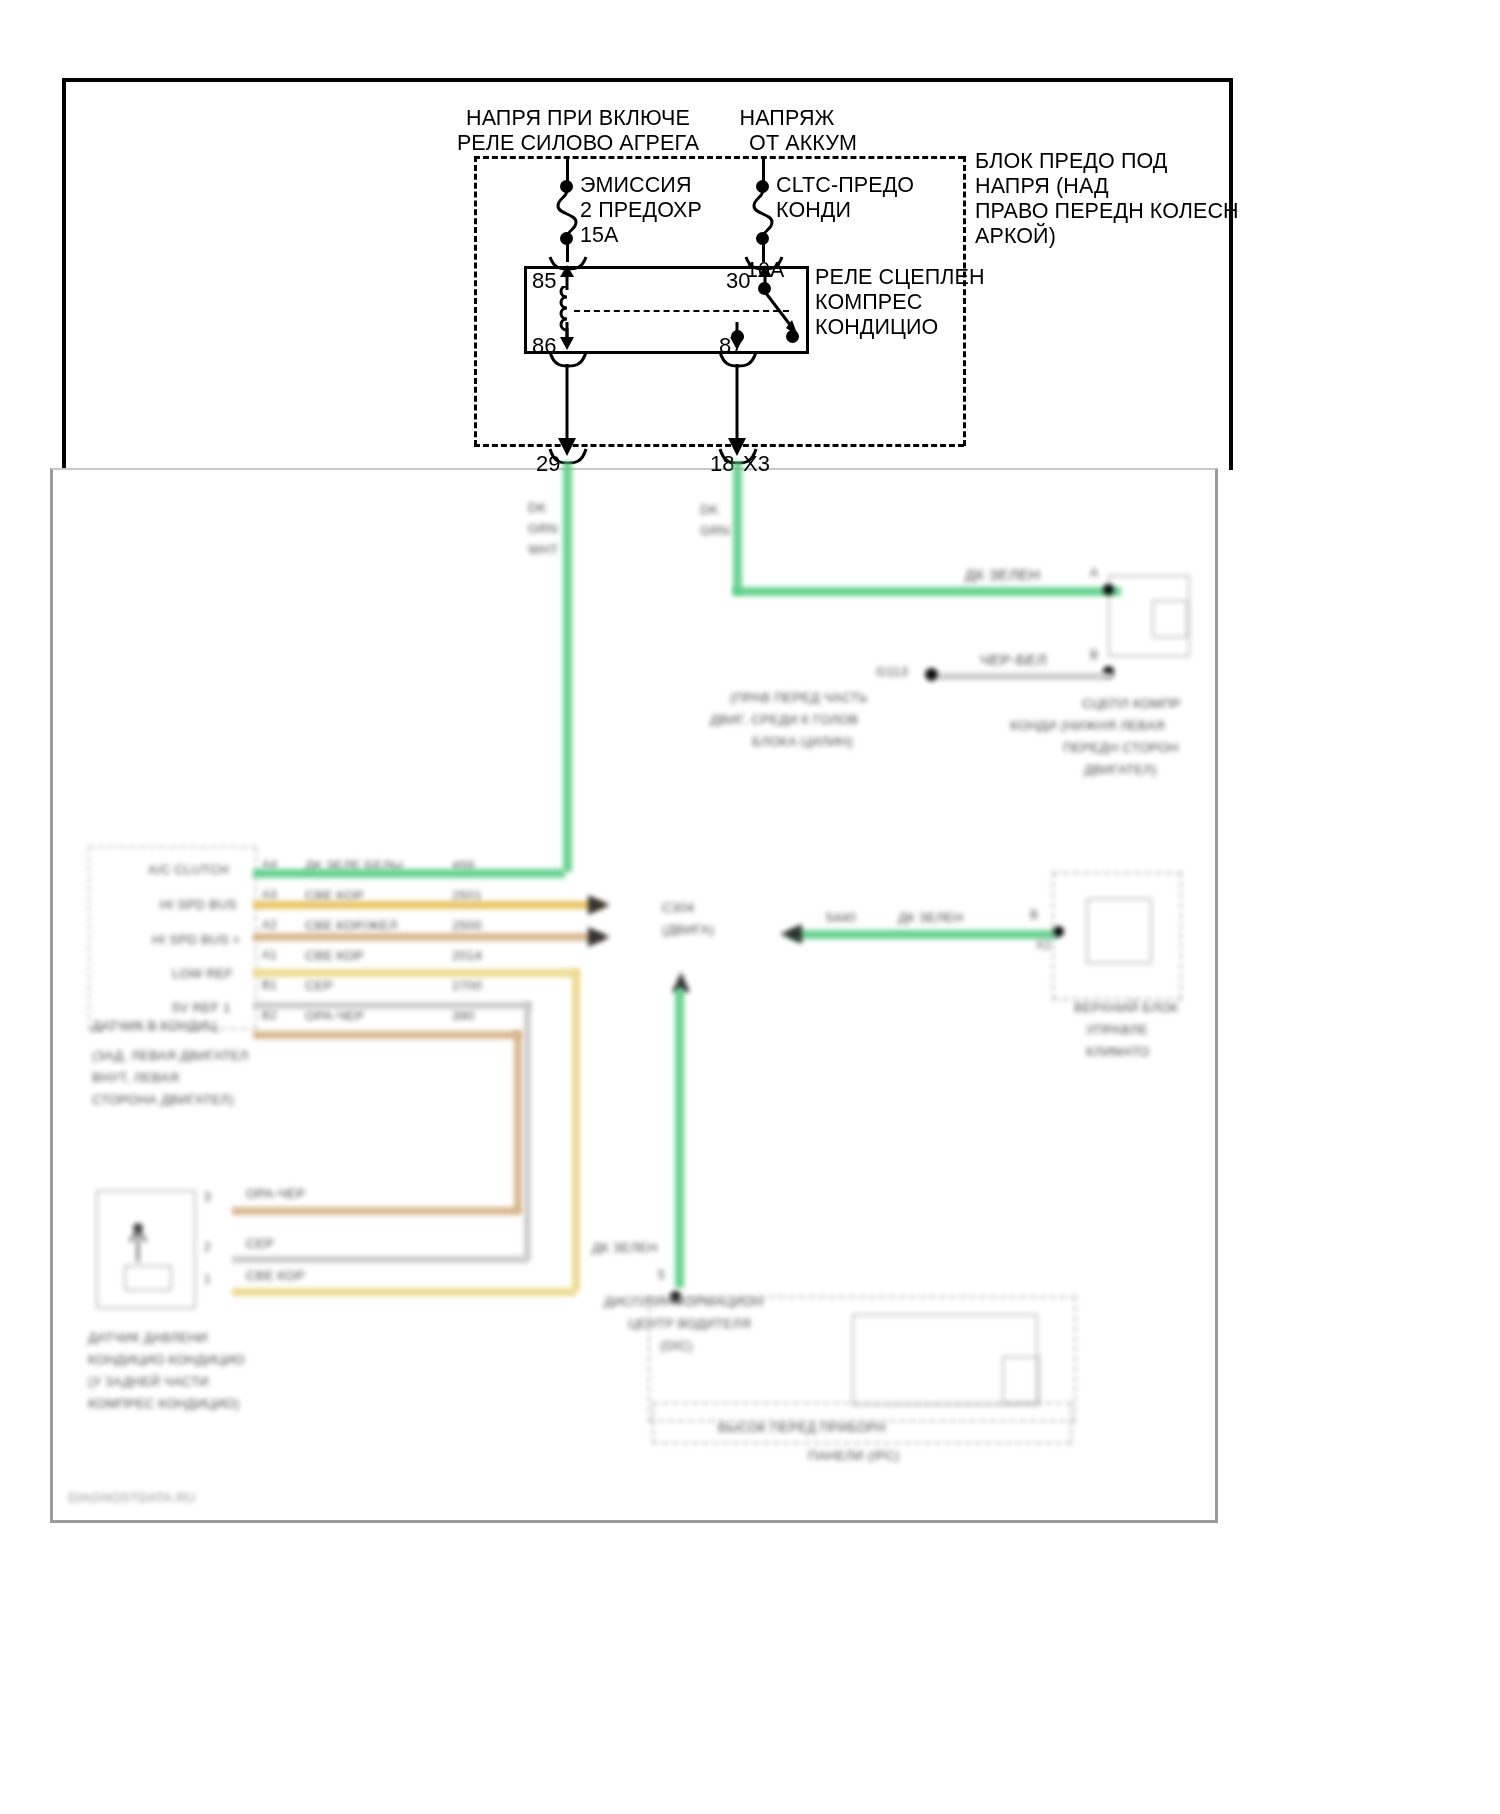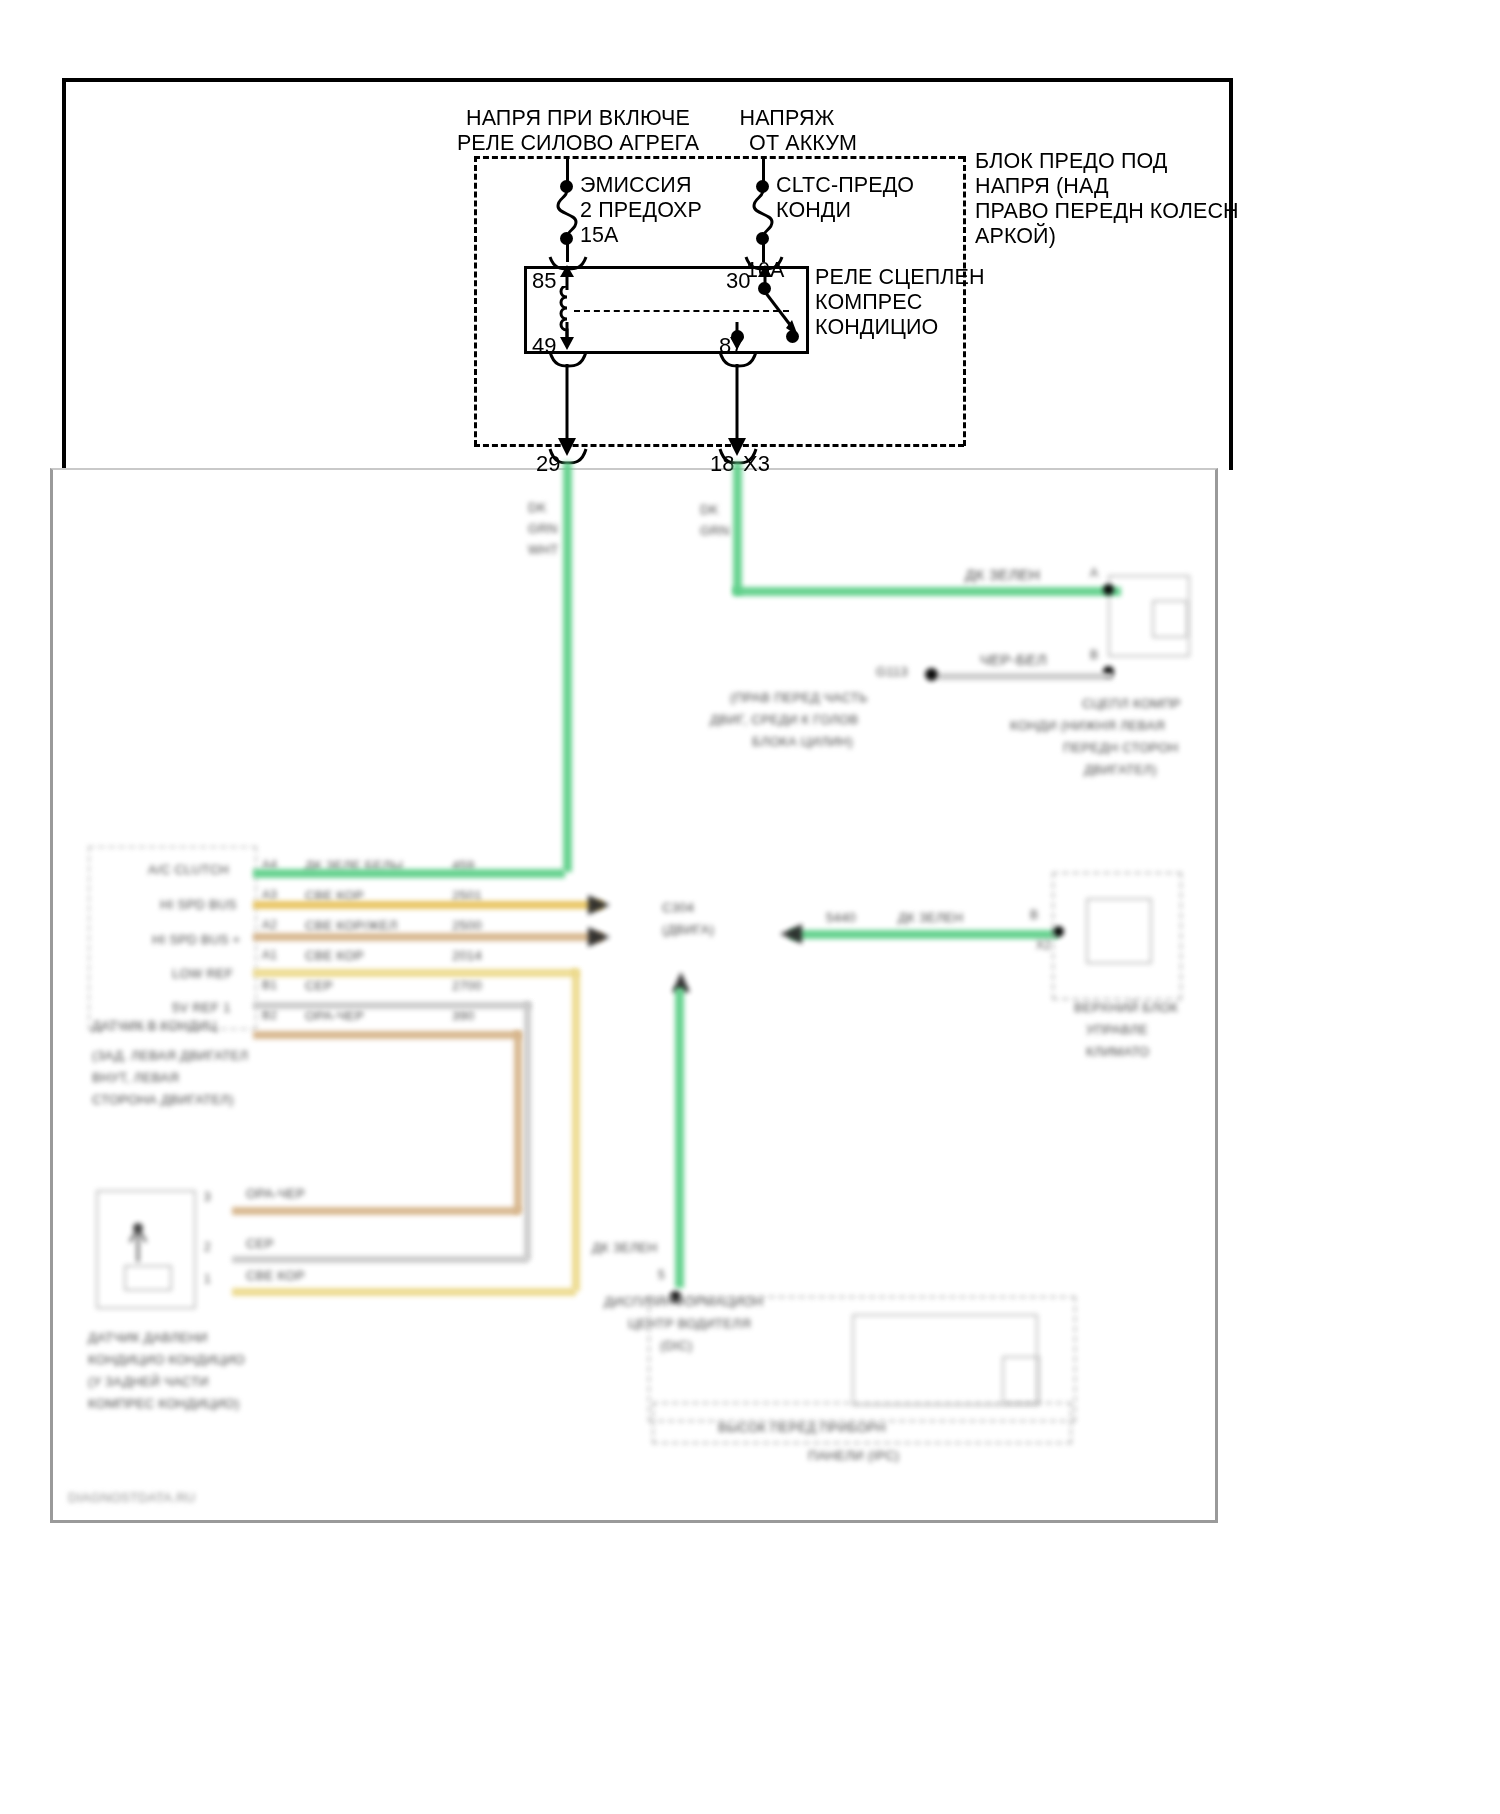--- a/index.html
+++ b/index.html
@@ -117,21 +117,21 @@
   <div class="pin" style="left:532px;top:269px;">85</div>
 
   <svg style="position:absolute;left:556px;top:286px;" width="22" height="56" viewBox="0 0 22 56">
     <path d="M11 0 C3 0 3 11 11 11 C3 11 3 22 11 22 C3 22 3 33 11 33 C3 33 3 44 11 44 L11 56" fill="none" stroke="#000" stroke-width="3"></path>
   </svg>
 
   <svg style="position:absolute;left:554px;top:322px;" width="26" height="28" viewBox="0 0 26 28">
     <path d="M13 0 L13 24" stroke="#000" stroke-width="3" fill="none"></path>
     <path d="M13 28 L6 15 L20 15 Z" fill="#000"></path>
   </svg>
-  <div class="pin" style="left:532px;top:334px;">49</div>
+  <div class="pin" style="left:532px;top:334px;">86</div>
 
   <div class="dashHthin" style="left:574px;top:310px;width:215px;"></div>
 
   <svg style="position:absolute;left:752px;top:264px;" width="26" height="26" viewBox="0 0 26 26">
     <path d="M13 26 L13 3" stroke="#000" stroke-width="3" fill="none"></path>
     <path d="M13 1 L6 13 L20 13 Z" fill="#000"></path>
   </svg>
   <div class="pin" style="left:726px;top:269px;">30</div>
 
   <div class="dot" style="left:758px;top:282px;"></div>

